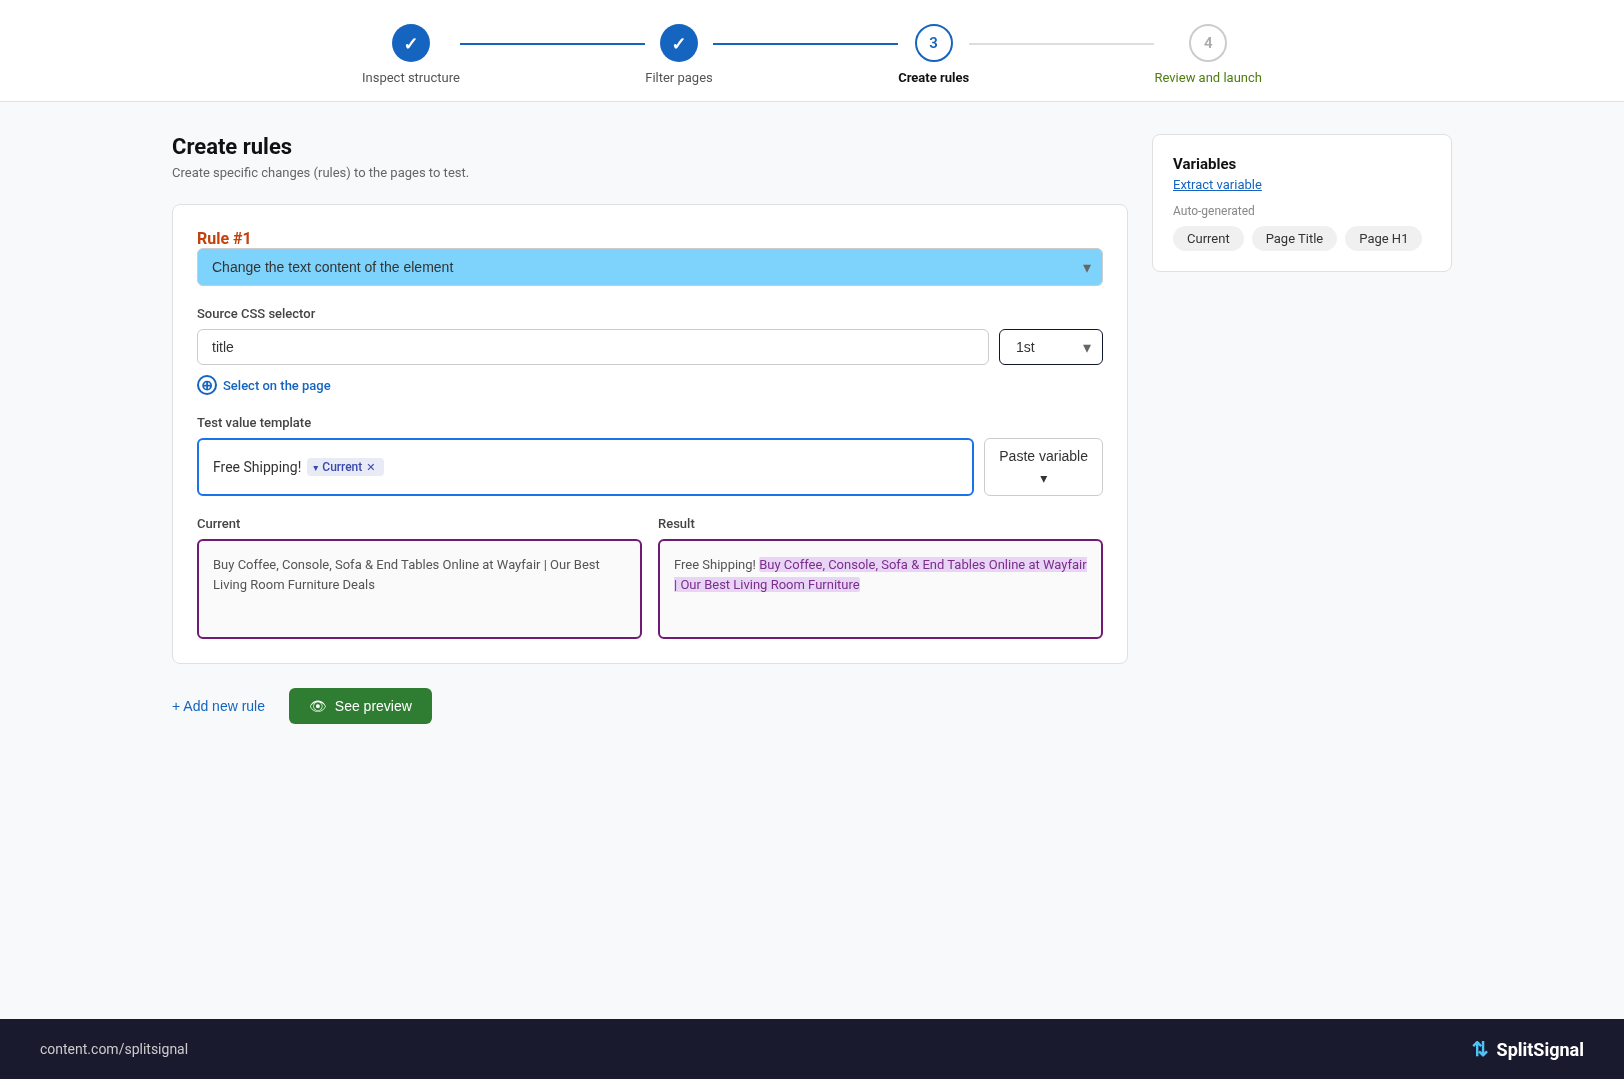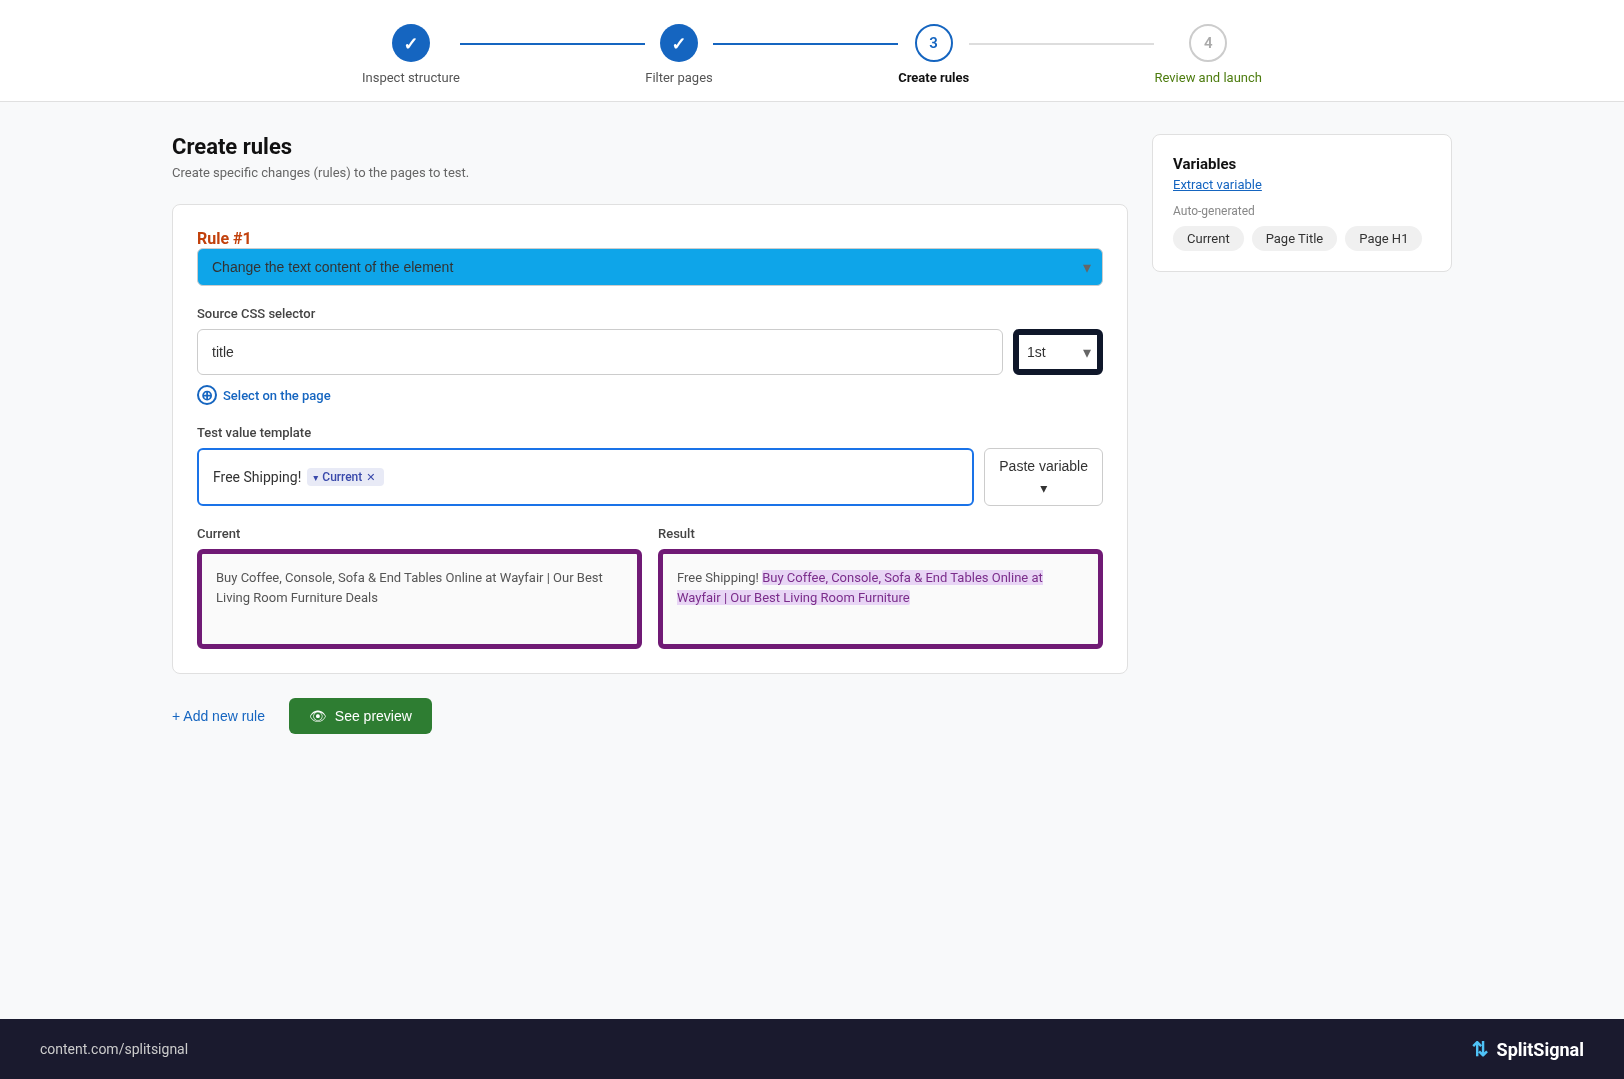--- a/index.html
+++ b/index.html
@@ -122,21 +122,21 @@
       margin-bottom: 20px;
     }
     .select-wrapper select {
       width: 100%;
       padding: 10px 36px 10px 14px;
       border: 1px solid #ccc;
       border-radius: 6px;
       font-size: 14px;
       color: #333;
       appearance: none;
-      background: #0ea5e9;
+      background: #7dd3fc;
       cursor: pointer;
     }
     .select-arrow {
       position: absolute;
       right: 12px;
       top: 50%;
       transform: translateY(-50%);
       pointer-events: none;
       color: #666;
     }
@@ -155,23 +155,23 @@
     }
     .css-input {
       flex: 1;
       padding: 9px 14px;
       border: 1px solid #ccc;
       border-radius: 6px;
       font-size: 14px;
       color: #333;
     }
     .occurrence-select {
-      width: 90px;
-      padding: 9px 28px 9px 8px;
-      border: 6px solid #0f172a;
+      width: 104px;
+      padding: 9px 28px 9px 16px;
+      border: 1px solid #0f172a;
       border-radius: 6px;
       font-size: 14px;
       color: #333;
       appearance: none;
       background: #fff;
       cursor: pointer;
     }
     .occurrence-wrapper {
       position: relative;
     }
@@ -265,21 +265,21 @@
     .current-box, .result-box {
       flex: 1;
     }
     .box-label {
       font-size: 13px;
       color: #444;
       font-weight: 500;
       margin-bottom: 8px;
     }
     .box-content {
-      border: 5px solid #701a75;
+      border: 2px solid #701a75;
       border-radius: 6px;
       padding: 14px;
       font-size: 13px;
       color: #555;
       min-height: 100px;
       background: #fafafa;
       line-height: 1.5;
     }
     .highlight-purple {
       background: #e8d5f5;

